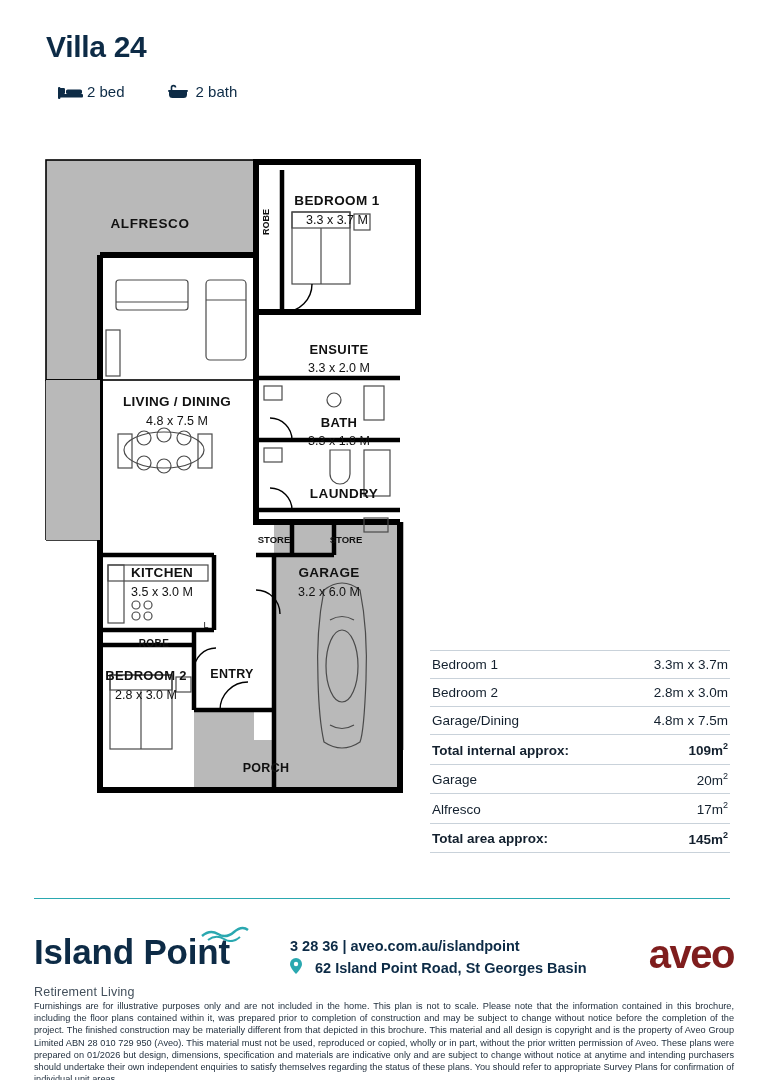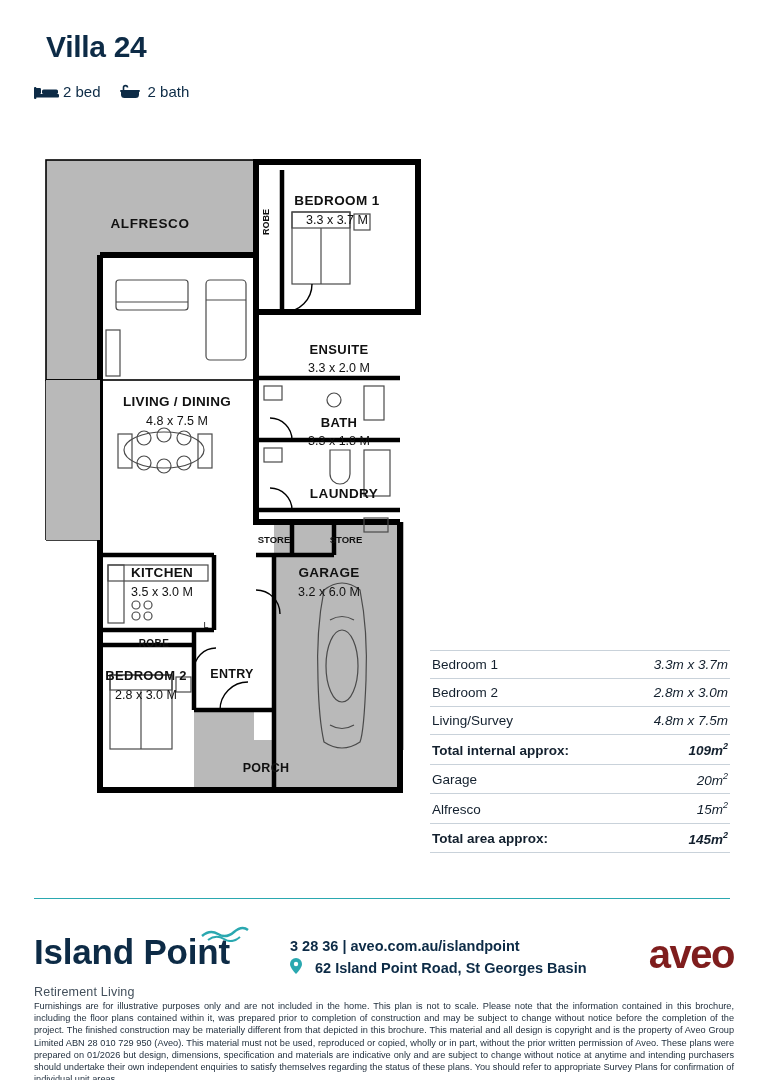--- a/index.html
+++ b/index.html
@@ -17,21 +17,21 @@
   .title {
     position:absolute; left:46px; top:30px;
     font-size:30px; font-weight:bold; letter-spacing:-0.3px;
     color:#0d2b46;
   }
   .specs {
     position:absolute; left:34px; top:83px;
     display:flex; align-items:center; gap:18px;
     font-size:15px; color:#0d2b46;
   }
-  .spec { display:flex; align-items:center; gap:7px; }
+  .spec { display:flex; align-items:center; gap:7px;margin-left:24px; }
   .spec .gl { display:inline-block; width:22px; height:16px; position:relative; }
 
   
   .bed-icon svg, .bath-icon svg { display:block; }
 
   
   .plan {
     position:absolute; left:34px; top:150px;
     width:400px; height:680px;
   }
@@ -42,21 +42,21 @@
     position:absolute; left:430px; top:650px; width:300px;
     font-size:13.5px; color:#13202e;
   }
   .arow {
     display:flex; justify-content:space-between; align-items:baseline;
     padding:6px 2px 6px 2px;
     border-bottom:1px solid #c9d2da;
   }
   .arow:first-child { border-top:1px solid #c9d2da; }
   .arow.strong { font-weight:bold; }
-  .arow .val { text-align:center; white-space:nowrap;font-style:italic; }
+  .arow .val { text-align:center; white-space:nowrap; }
   sup { font-size:9px; vertical-align:super; }
 
   
   .divider {
     position:absolute; left:34px; top:898px; width:696px; height:1px;
     background:#2aa8b0;
   }
   .footer {
     position:absolute; left:34px; top:920px; width:700px; height:70px;
   }
@@ -285,34 +285,34 @@
 <div class="areatable">
   <div class="arow">
     <span>Bedroom 1</span>
     <span class="val">3.3m x 3.7m</span>
   </div>
   <div class="arow">
     <span>Bedroom 2</span>
     <span class="val">2.8m x 3.0m</span>
   </div>
   <div class="arow">
-    <span>Living/Survey</span>
+    <span>Garage/Dining</span>
     <span class="val">4.8m x 7.5m</span>
   </div>
   <div class="arow strong">
     <span>Total internal approx:</span>
     <span class="val"><span>109m</span><sup>2</sup></span>
   </div>
   <div class="arow">
     <span>Garage</span>
     <span class="val"><span>20m</span><sup>2</sup></span>
   </div>
   <div class="arow">
     <span>Alfresco</span>
-    <span class="val"><span>15m</span><sup>2</sup></span>
+    <span class="val"><span>17m</span><sup>2</sup></span>
   </div>
   <div class="arow strong">
     <span>Total area approx:</span>
     <span class="val"><span>145m</span><sup>2</sup></span>
   </div>
 </div>
 
 <div class="divider"></div>
 
 <div class="footer">

